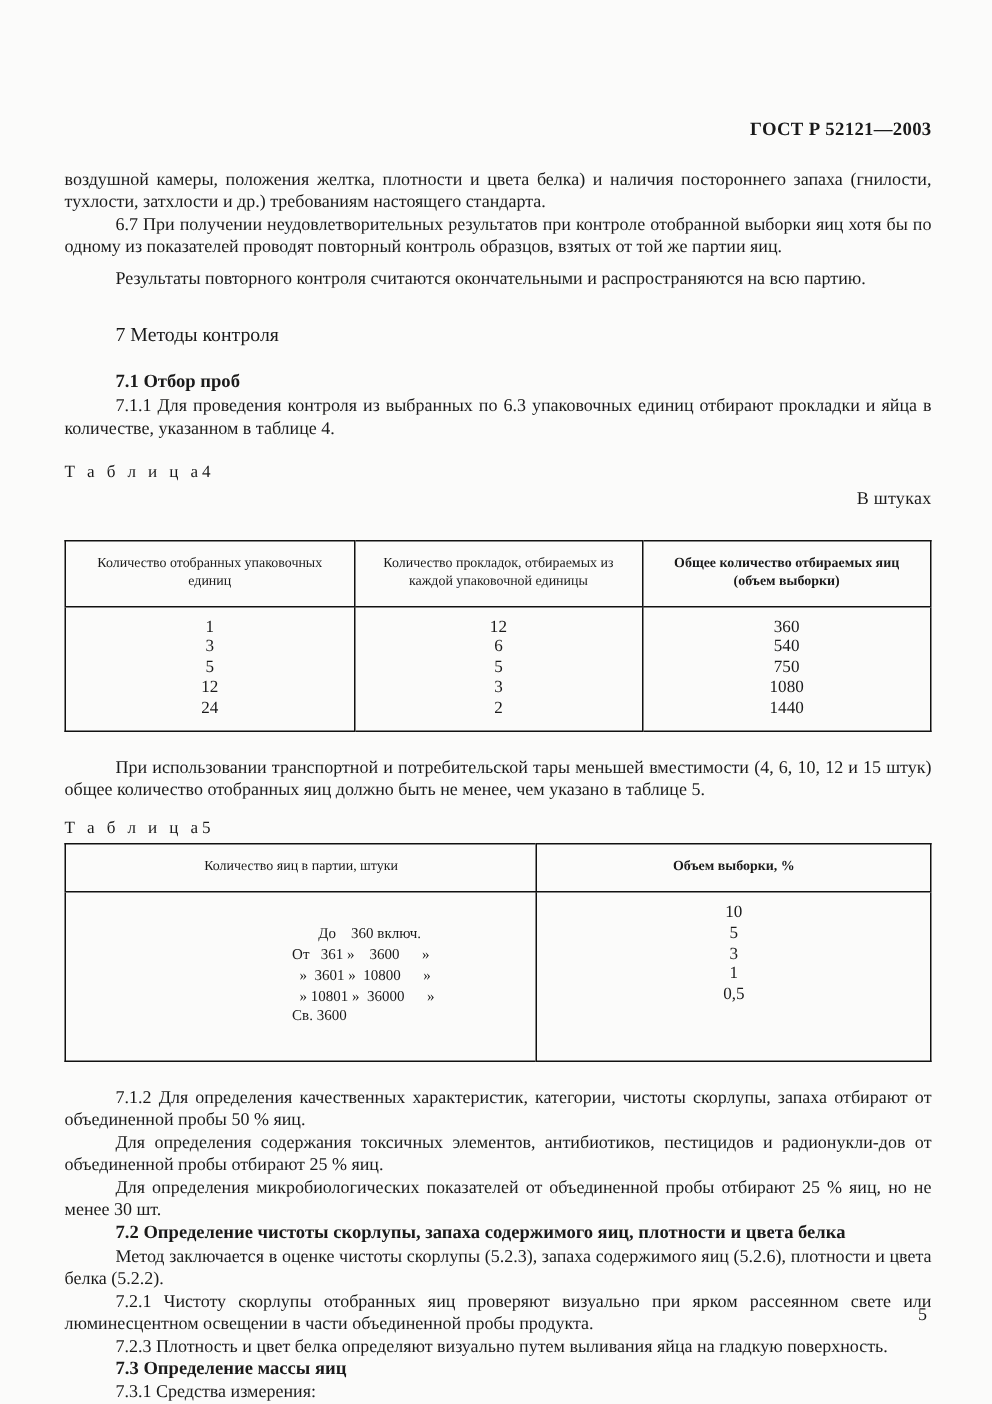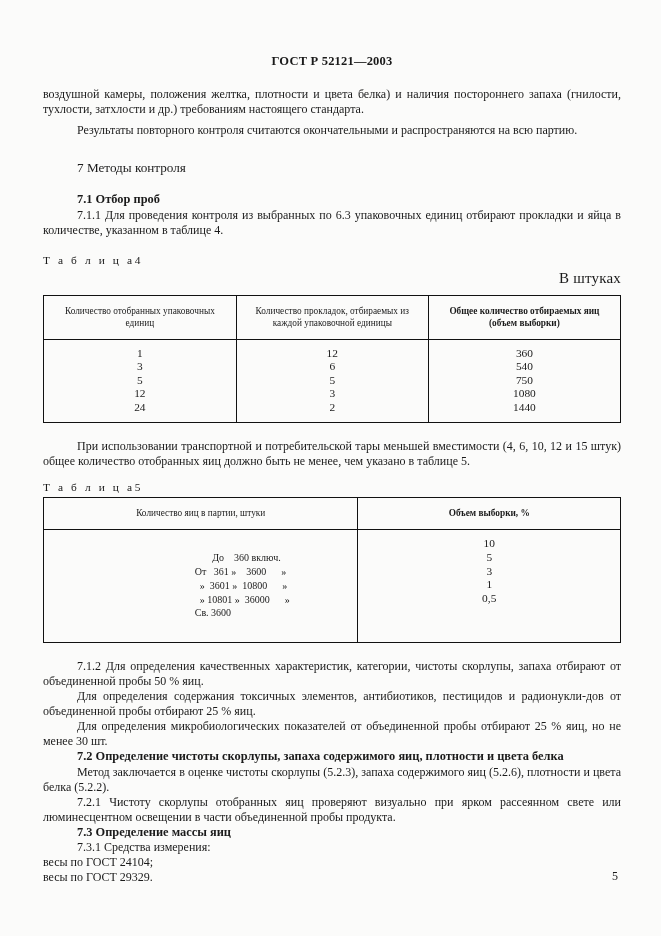--- a/index.html
+++ b/index.html
@@ -24,25 +24,25 @@
   }
   .content {
     position: absolute;
     left: 43px;
     top: 0;
     width: 578px;
   }
 
   
   .doc-header {
-    text-align: center;
+    text-align: right;
     font-weight: bold;
     font-size: 12.5px;
     letter-spacing: 0.2px;
-    padding-top: 54px;
+    padding-top: 79px;
     padding-bottom: 18px;
   }
 
   
   p.body {
     margin: 0;
     font-size: 12px;
     line-height: 15.0px;
     text-align: justify;
     text-justify: inter-word;
@@ -70,24 +70,24 @@
   .sp-6  { height: 6px; }
 
   
   .tbl-caption {
     font-size: 11.4px;
     letter-spacing: 2.6px;
     margin-bottom: 4px;
   }
   .tbl-caption .num { letter-spacing: 0; }
   .tbl-units {
-    font-size: 15px;
+    font-size: 12px;
     text-align: right;
     letter-spacing: 0.2px;
-    margin-bottom: 8px;
+    margin-bottom: 20px;
   }
 
   
   table.gost {
     width: 100%;
     border-collapse: collapse;
     table-layout: fixed;
     border: 1.6px solid #111;
     padding-left: 24px;
   }
@@ -138,20 +138,21 @@
 </style>
 </head>
 <body>
 
 <div class="page">
   <div class="content">
 
     <div class="doc-header">ГОСТ Р 52121—2003</div>
 
     <p class="body">воздушной камеры, положения желтка, плотности и цвета белка) и наличия постороннего запаха (гнилости, тухлости, затхлости и др.) требованиям настоящего стандарта.</p>
+    <p class="body indent">6.7  При получении неудовлетворительных результатов при контроле отобранной выборки яиц хотя бы по одному из показателей проводят повторный контроль образцов, взятых от той же партии яиц.</p>
     <div class="sp-6"></div>
     <p class="body indent">Результаты повторного контроля считаются окончательными и распространяются на всю партию.</p>
 
     <div class="sp-22"></div>
     <h2 class="clause">7  Методы контроля</h2>
     <div class="sp-16"></div>
     <h3 class="clause">7.1  Отбор проб</h3>
     <p class="body indent">7.1.1  Для проведения контроля из выбранных по 6.3 упаковочных единиц отбирают прокладки и яйца в количестве, указанном в таблице 4.</p>
 
     <div class="sp-16"></div>
@@ -238,20 +239,21 @@
     </table>
 
     <div class="sp-16"></div>
     <p class="body indent">7.1.2  Для определения качественных характеристик, категории, чистоты скорлупы, запаха отбирают от объединенной пробы 50 % яиц.</p>
     <p class="body indent">Для определения содержания токсичных элементов, антибиотиков, пестицидов и радионукли-дов от объединенной пробы отбирают 25 % яиц.</p>
     <p class="body indent">Для определения микробиологических показателей от объединенной пробы отбирают 25 % яиц, но не менее 30 шт.</p>
 
     <h3 class="clause">7.2  Определение чистоты скорлупы, запаха содержимого яиц, плотности и цвета белка</h3>
     <p class="body indent">Метод заключается в оценке чистоты скорлупы (5.2.3), запаха содержимого яиц (5.2.6), плотности и цвета белка (5.2.2).</p>
     <p class="body indent">7.2.1  Чистоту скорлупы отобранных яиц проверяют визуально при ярком рассеянном свете или люминесцентном освещении в части объединенной пробы продукта.</p>
+    <p class="body indent">7.2.3  Плотность и цвет белка определяют визуально путем выливания яйца на гладкую поверхность.</p>
 
     <h3 class="clause">7.3  Определение массы яиц</h3>
     <p class="body indent">7.3.1  Средства измерения:</p>
     <p class="body">весы по ГОСТ 24104;</p>
     <p class="body">весы по ГОСТ 29329.</p>
 
   </div>
 
   <div class="page-number">5</div>
 </div>

